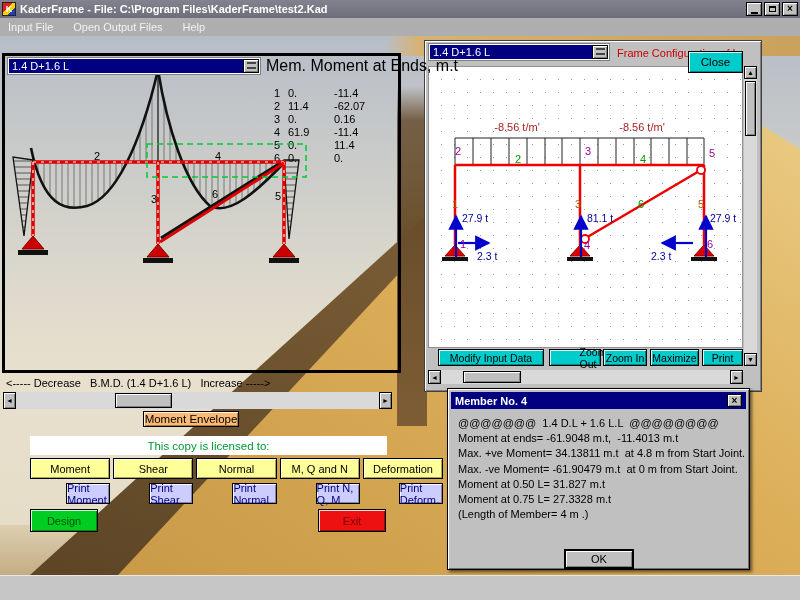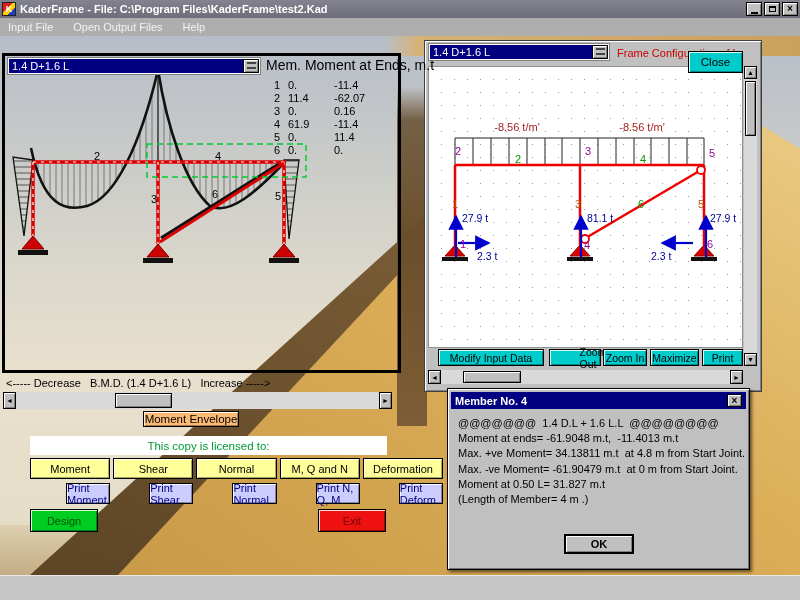--- a/index.html
+++ b/index.html
@@ -70,21 +70,21 @@
             font-size:7px; display:flex; align-items:center; justify-content:center; }
   .sb-track { flex:1; position:relative; }
   .sb-thumb { position:absolute; top:1px; bottom:1px; background:#c0c0c0;
               border:1px solid #000; box-shadow:inset 1px 1px 0 #fff, inset -1px -1px 0 #808080; }
 
   
   .bmd-panel { position:absolute; left:2px; top:53px; width:399px; height:320px;
                border:3px solid #000; }
   .bmd-combo { left:2px; top:1px; width:254px; z-index:3; }
   .bmd-table { position:absolute; left:261px; top:1px; width:130px; z-index:1; }
-  .bmd-table .t-title { font-size:14px; margin-bottom:6px; }
+  .bmd-table .t-title { font-size:16px; margin-bottom:12px; }
   .t-row { display:grid; grid-template-columns:22px 46px 1fr; line-height:13px; }
   .t-row span:first-child { text-align:center; }
   .bmd-svg { position:absolute; left:0; top:0; z-index:2; pointer-events:none; }
 
   .bmd-caption { position:absolute; left:6px; top:377px; width:320px; }
   .bmd-scroll { left:3px; top:392px; width:389px; height:17px; }
   .env-btn { position:absolute; left:143px; top:411px; width:96px; height:16px;
              background:#fdba74; font-size:11.5px; }
 
   .license { position:absolute; left:30px; top:436px; width:357px; height:19px;
@@ -124,24 +124,24 @@
             background:#c0c0c0; border:1px solid #000;
             box-shadow:inset 1px 1px 0 #fff, inset -1px -1px 0 #707070,
                        2px 2px 3px rgba(0,0,0,.55); }
   .dialog-titlebar { position:absolute; left:3px; top:3px; right:3px; height:17px;
                      background:#000080; color:#fff; font-weight:bold;
                      display:flex; align-items:center; padding:0 4px; }
   .dialog-x { margin-left:auto; width:15px; height:13px; background:#c0c0c0; color:#000;
               border:1px solid #000; box-shadow:inset 1px 1px 0 #fff, inset -1px -1px 0 #808080;
               display:flex; align-items:center; justify-content:center; font-size:10px; }
   .dialog-body { position:absolute; left:10px; top:27px; right:4px; line-height:15.2px; }
-  .ok-btn { position:absolute; left:116px; top:145px; width:70px; height:20px;
+  .ok-btn { position:absolute; left:116px; top:160px; width:70px; height:20px;
             background:#c0c0c0; border:2px solid #000;
             box-shadow:inset 1px 1px 0 #fff, inset -1px -1px 0 #808080;
-            display:flex; align-items:center; justify-content:center;font-weight:bold; }
+            display:flex; align-items:center; justify-content:center; }
 </style>
 </head>
 <body>
 
 <div class="titlebar">
   <div class="app-icon">K</div>
   <div class="title-text">KaderFrame - File: C:\Program Files\KaderFrame\test2.Kad</div>
   <div class="winbtns">
     <div class="winbtn">
         <div class="glyph-min"></div>
@@ -397,16 +397,17 @@
     <div class="dialog-x">
         <span>×</span>
       </div>
   </div>
   <div class="dialog-body">
     <div class="pre">@@@@@@@  1.4 D.L + 1.6 L.L  @@@@@@@@</div>
     <div class="pre">Moment at ends= -61.9048 m.t,  -11.4013 m.t</div>
     <div class="pre">Max. +ve Moment= 34.13811 m.t  at 4.8 m from Start Joint.</div>
     <div class="pre">Max. -ve Moment= -61.90479 m.t  at 0 m from Start Joint.</div>
     <div class="pre">Moment at 0.50 L= 31.827 m.t</div>
+    <div class="pre">Moment at 0.75 L= 27.3328 m.t</div>
     <div class="pre">(Length of Member= 4 m .)</div>
   </div>
   <div class="ok-btn">OK</div>
 </div>
 
 </body></html>

